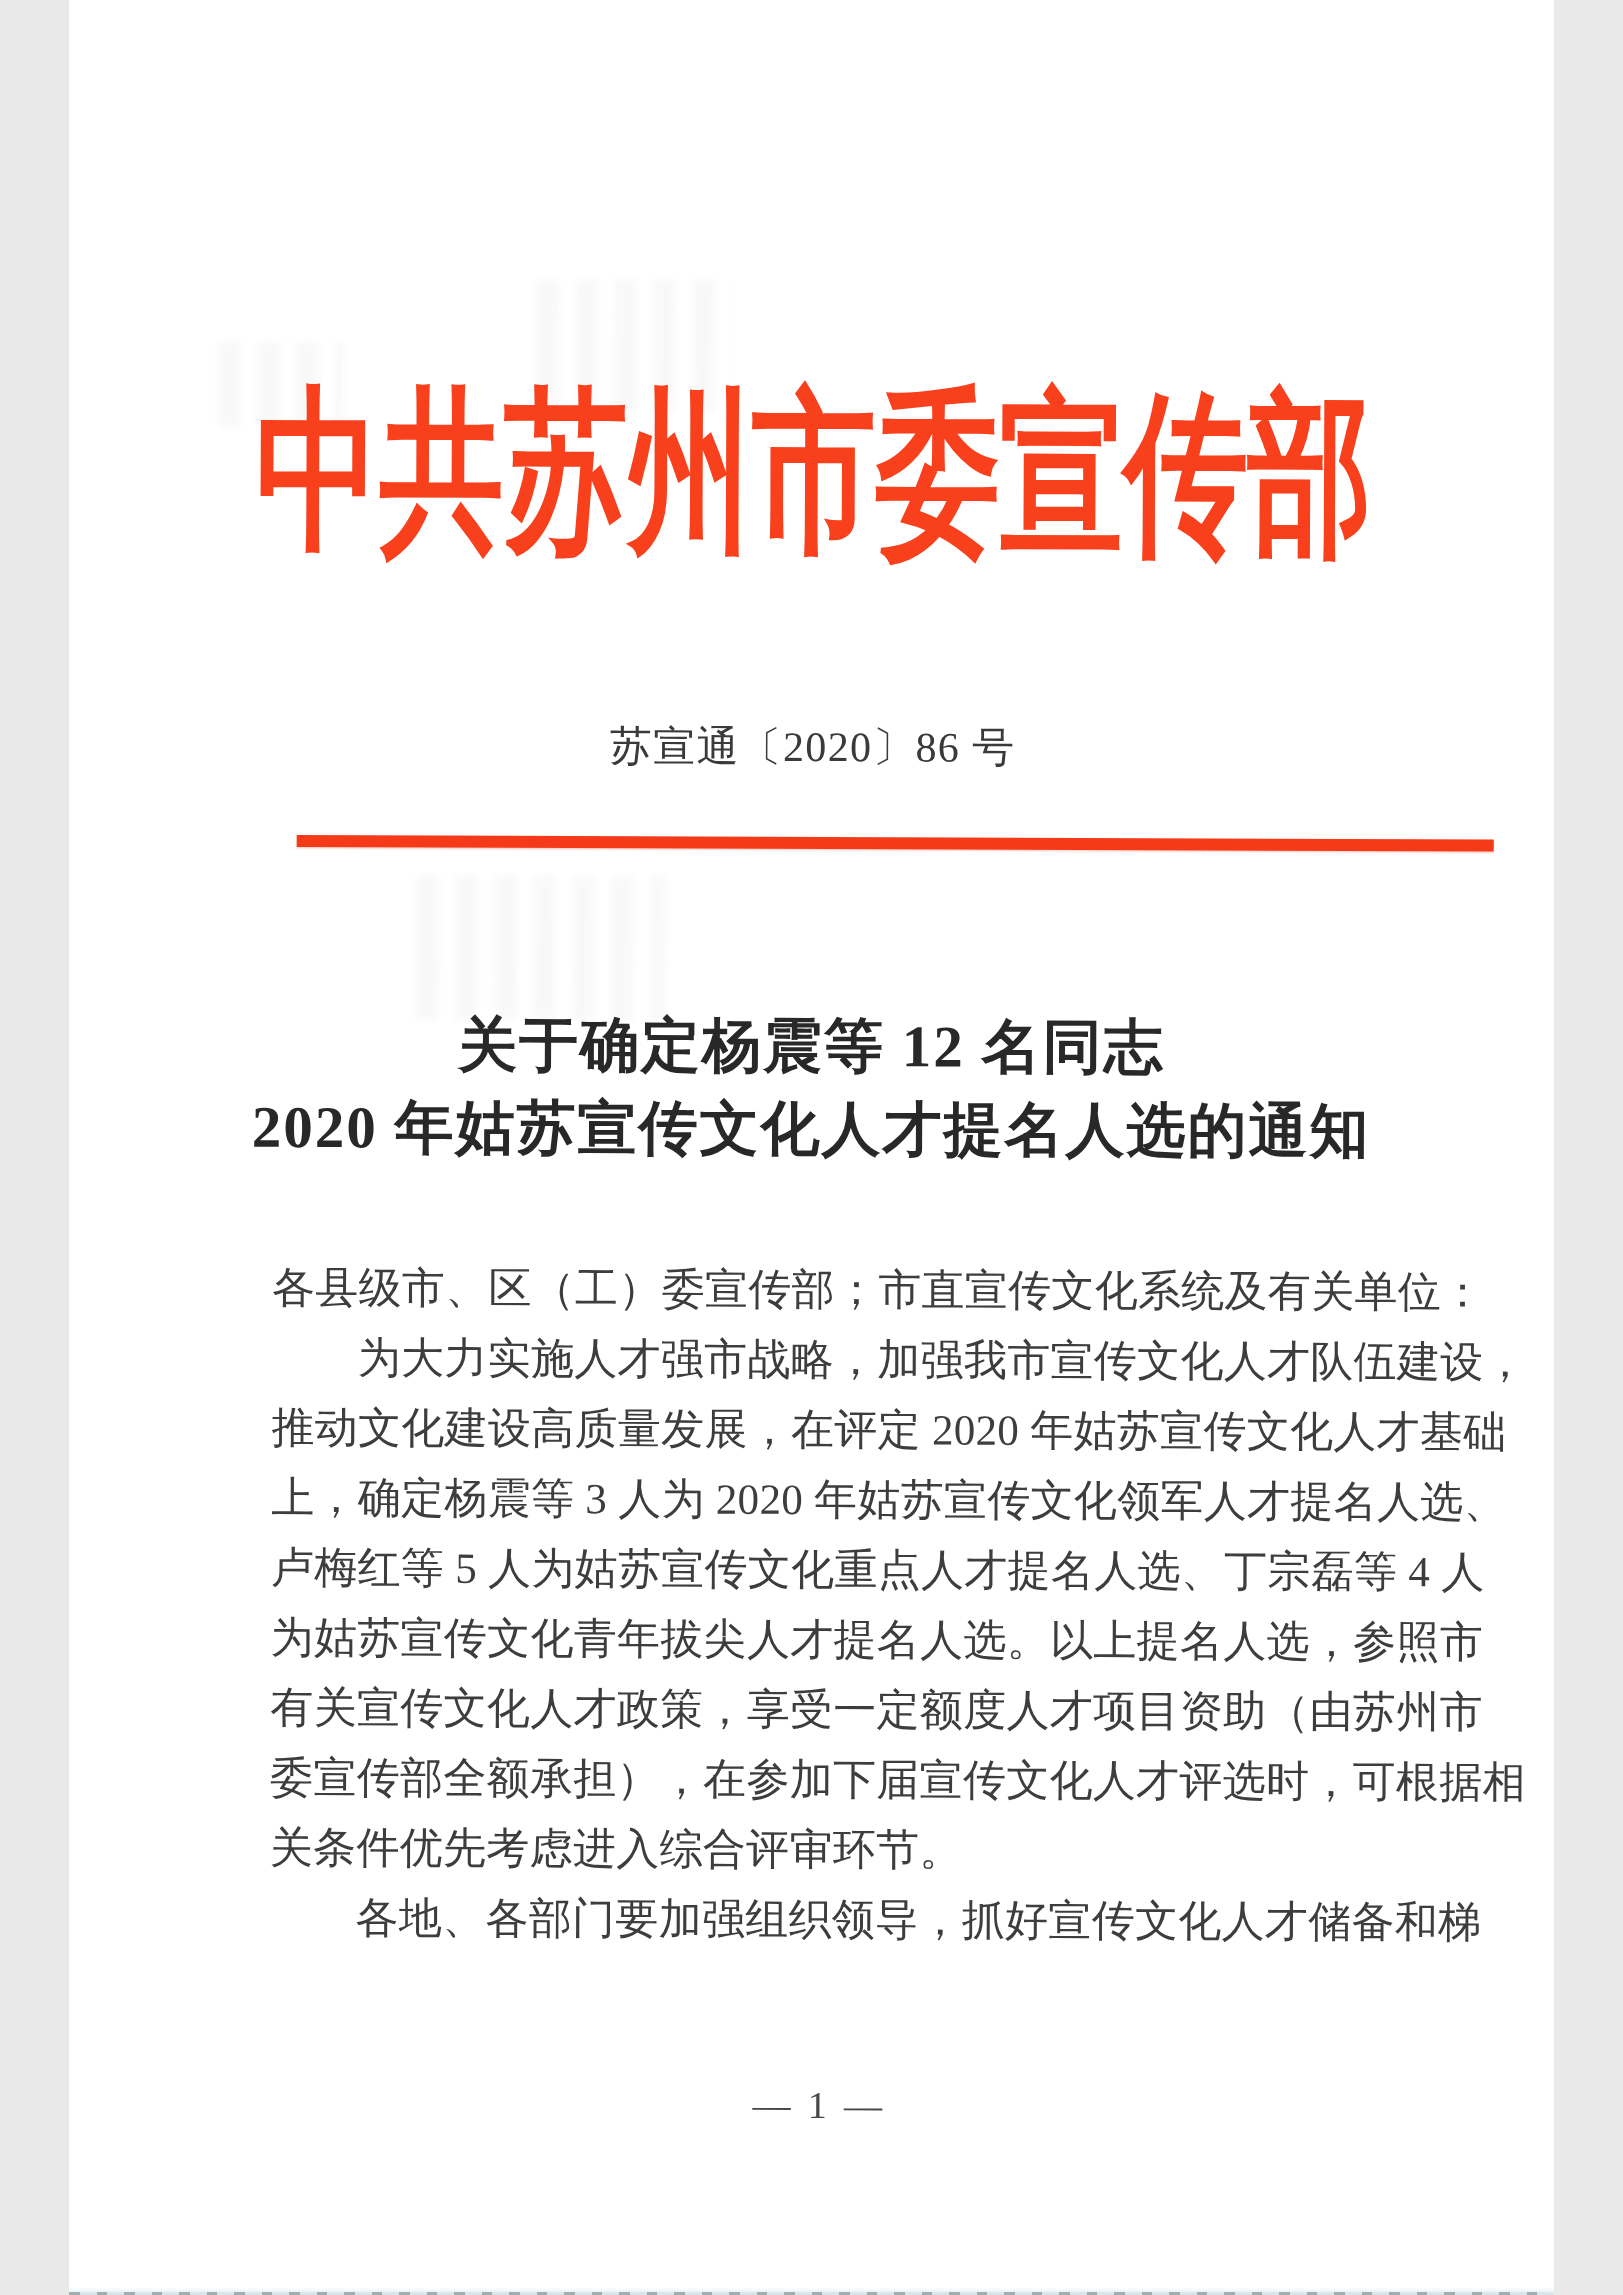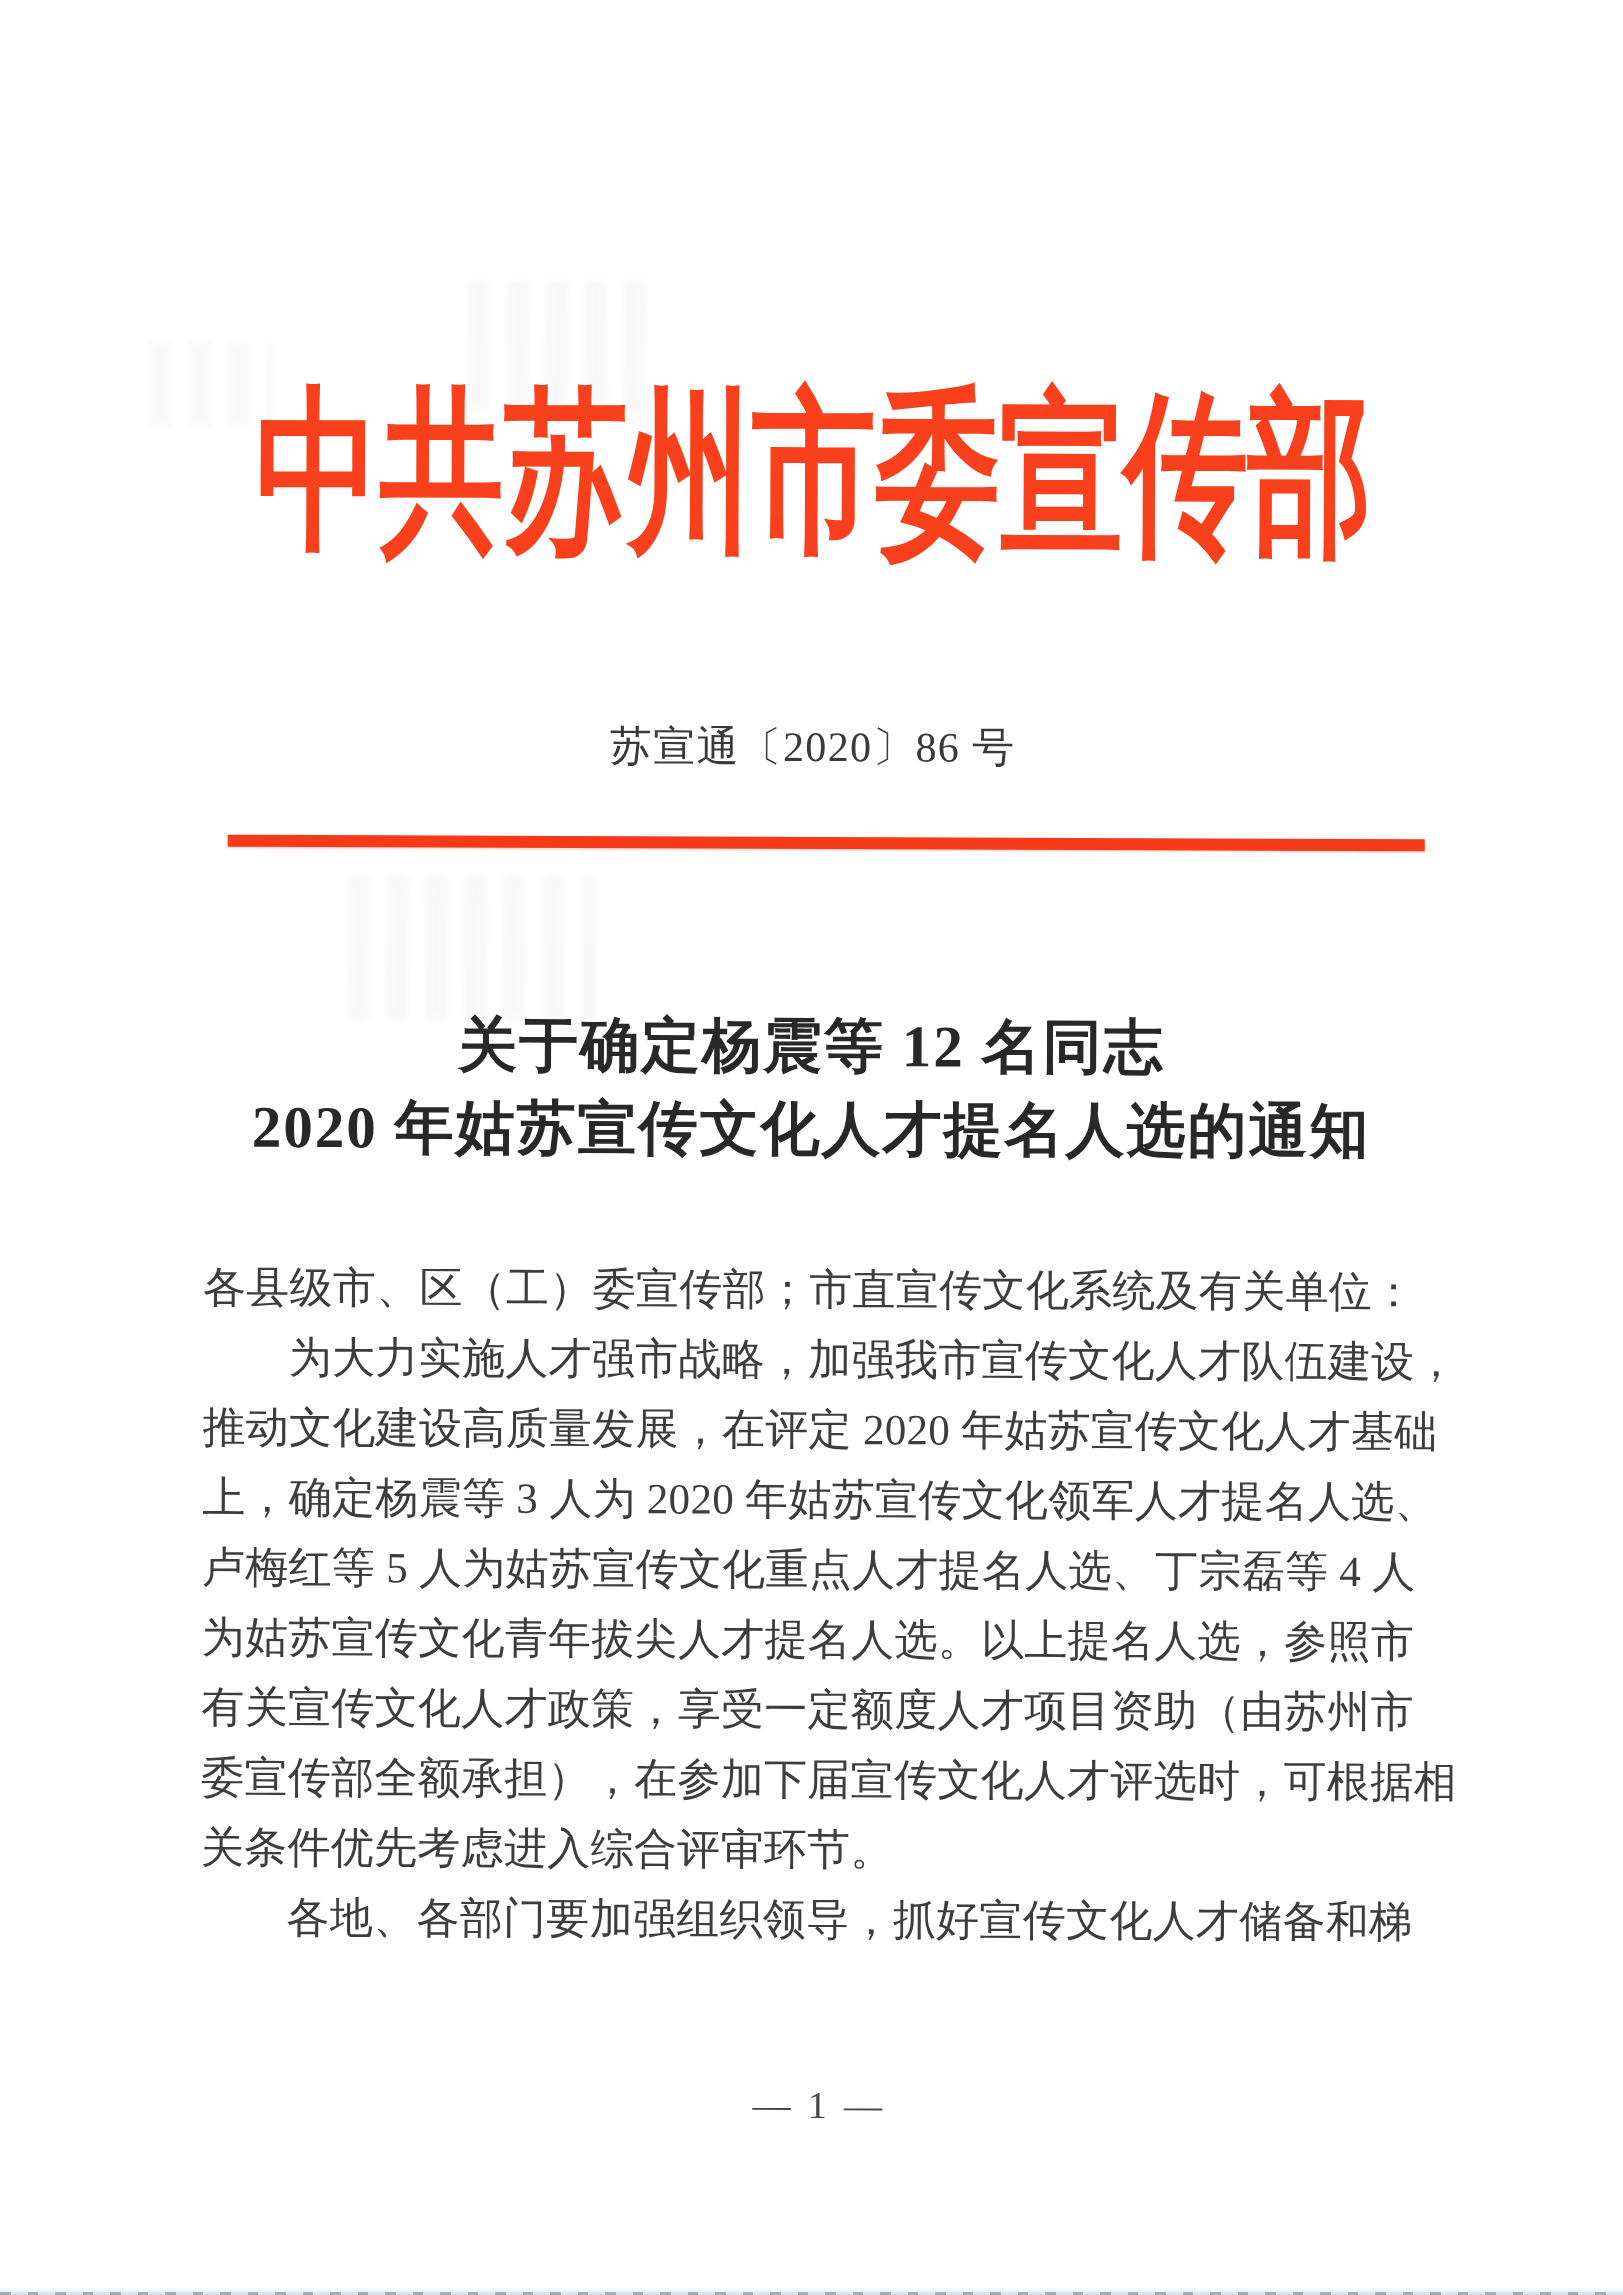--- a/index.html
+++ b/index.html
@@ -1,18 +1,18 @@
 <!DOCTYPE html>
 <html style="font-size:10.5px"><head>
 <meta charset="utf-8">
 <style>
   html, body { margin: 0; padding: 0; background: #e9e9e9; }
   .page {
     position: relative;
-    width: 1623px;
+    width: 1485px;
     height: 2295px;
     margin: 0 auto;
     background: #ffffff;
     overflow: hidden;
     font-family: "Liberation Serif", "DejaVu Serif", serif;
   }
   .sheet-content {
     position: absolute;
     inset: 0;
     transform: rotate(0.22deg);

